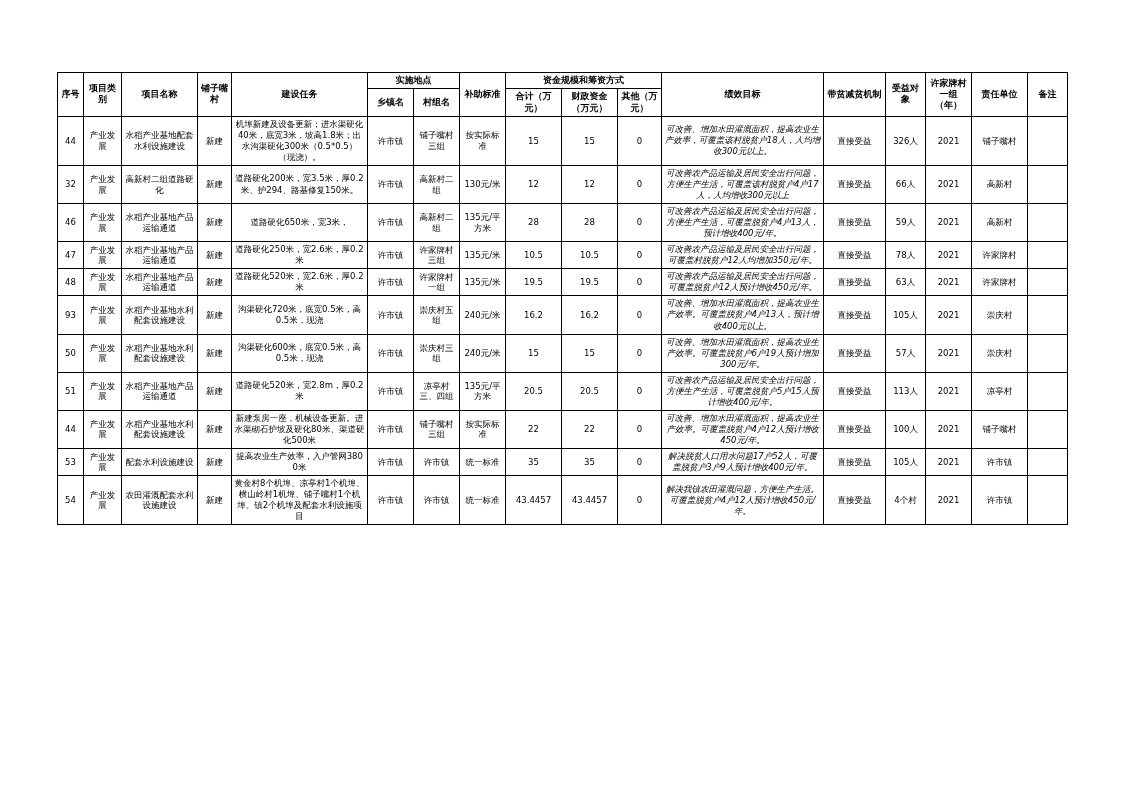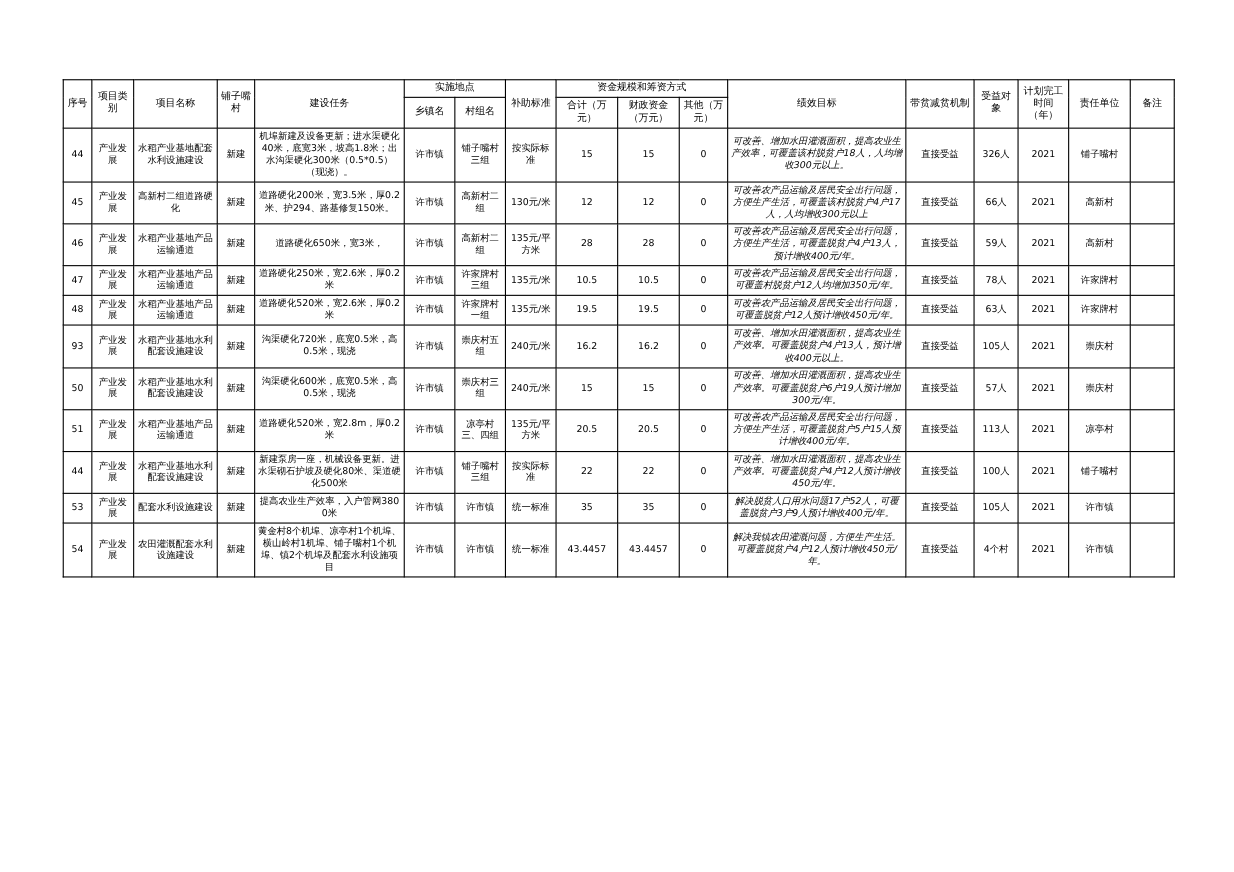--- a/index.html
+++ b/index.html
@@ -35,21 +35,21 @@
   }
   table.grid th, table.grid td {
     border: 1px solid #000000;
     padding: 2px 2px;
     vertical-align: middle;
     text-align: center;
     word-break: break-all;
     overflow: hidden;
   }
   thead th {
-    font-weight: normal;
+    font-weight: bold;
     font-size: 9px;
     line-height: 1.25;
   }
   td.task {
     text-align: left;
     padding-left: 3px;
     padding-right: 2px;
     line-height: 1.3;
   }
   td.perf {
@@ -109,21 +109,21 @@
           <th rowspan="2">项目类别</th>
           <th rowspan="2">项目名称</th>
           <th rowspan="2">铺子嘴村</th>
           <th rowspan="2">建设任务</th>
           <th colspan="2">实施地点</th>
           <th rowspan="2">补助标准</th>
           <th colspan="3">资金规模和筹资方式</th>
           <th rowspan="2">绩效目标</th>
           <th rowspan="2">带贫减贫机制</th>
           <th rowspan="2">受益对象</th>
-          <th rowspan="2">计划完工时间（年）</th>
+          <th rowspan="2">许家牌村一组（年）</th>
           <th rowspan="2">责任单位</th>
           <th rowspan="2">备注</th>
         </tr>
         <tr>
           <th>乡镇名</th>
           <th>村组名</th>
           <th>合计（万元）</th>
           <th>财政资金（万元）</th>
           <th>其他（万元）</th>
         </tr>
@@ -142,21 +142,21 @@
             <td>15</td>
             <td>0</td>
             <td class="perf">可改善、增加水田灌溉面积，提高农业生产效率，可覆盖该村脱贫户18人，人均增收300元以上。</td>
             <td>直接受益</td>
             <td>326人</td>
             <td>2021</td>
             <td>铺子嘴村</td>
             <td></td>
           </tr>
           <tr>
-            <td>45</td>
+            <td>32</td>
             <td>产业发展</td>
             <td>高新村二组道路硬化</td>
             <td>新建</td>
             <td class="task">道路硬化200米，宽3.5米，厚0.2米、护294、路基修复150米。</td>
             <td>许市镇</td>
             <td>高新村二组</td>
             <td>130元/米</td>
             <td>12</td>
             <td>12</td>
             <td>0</td>

